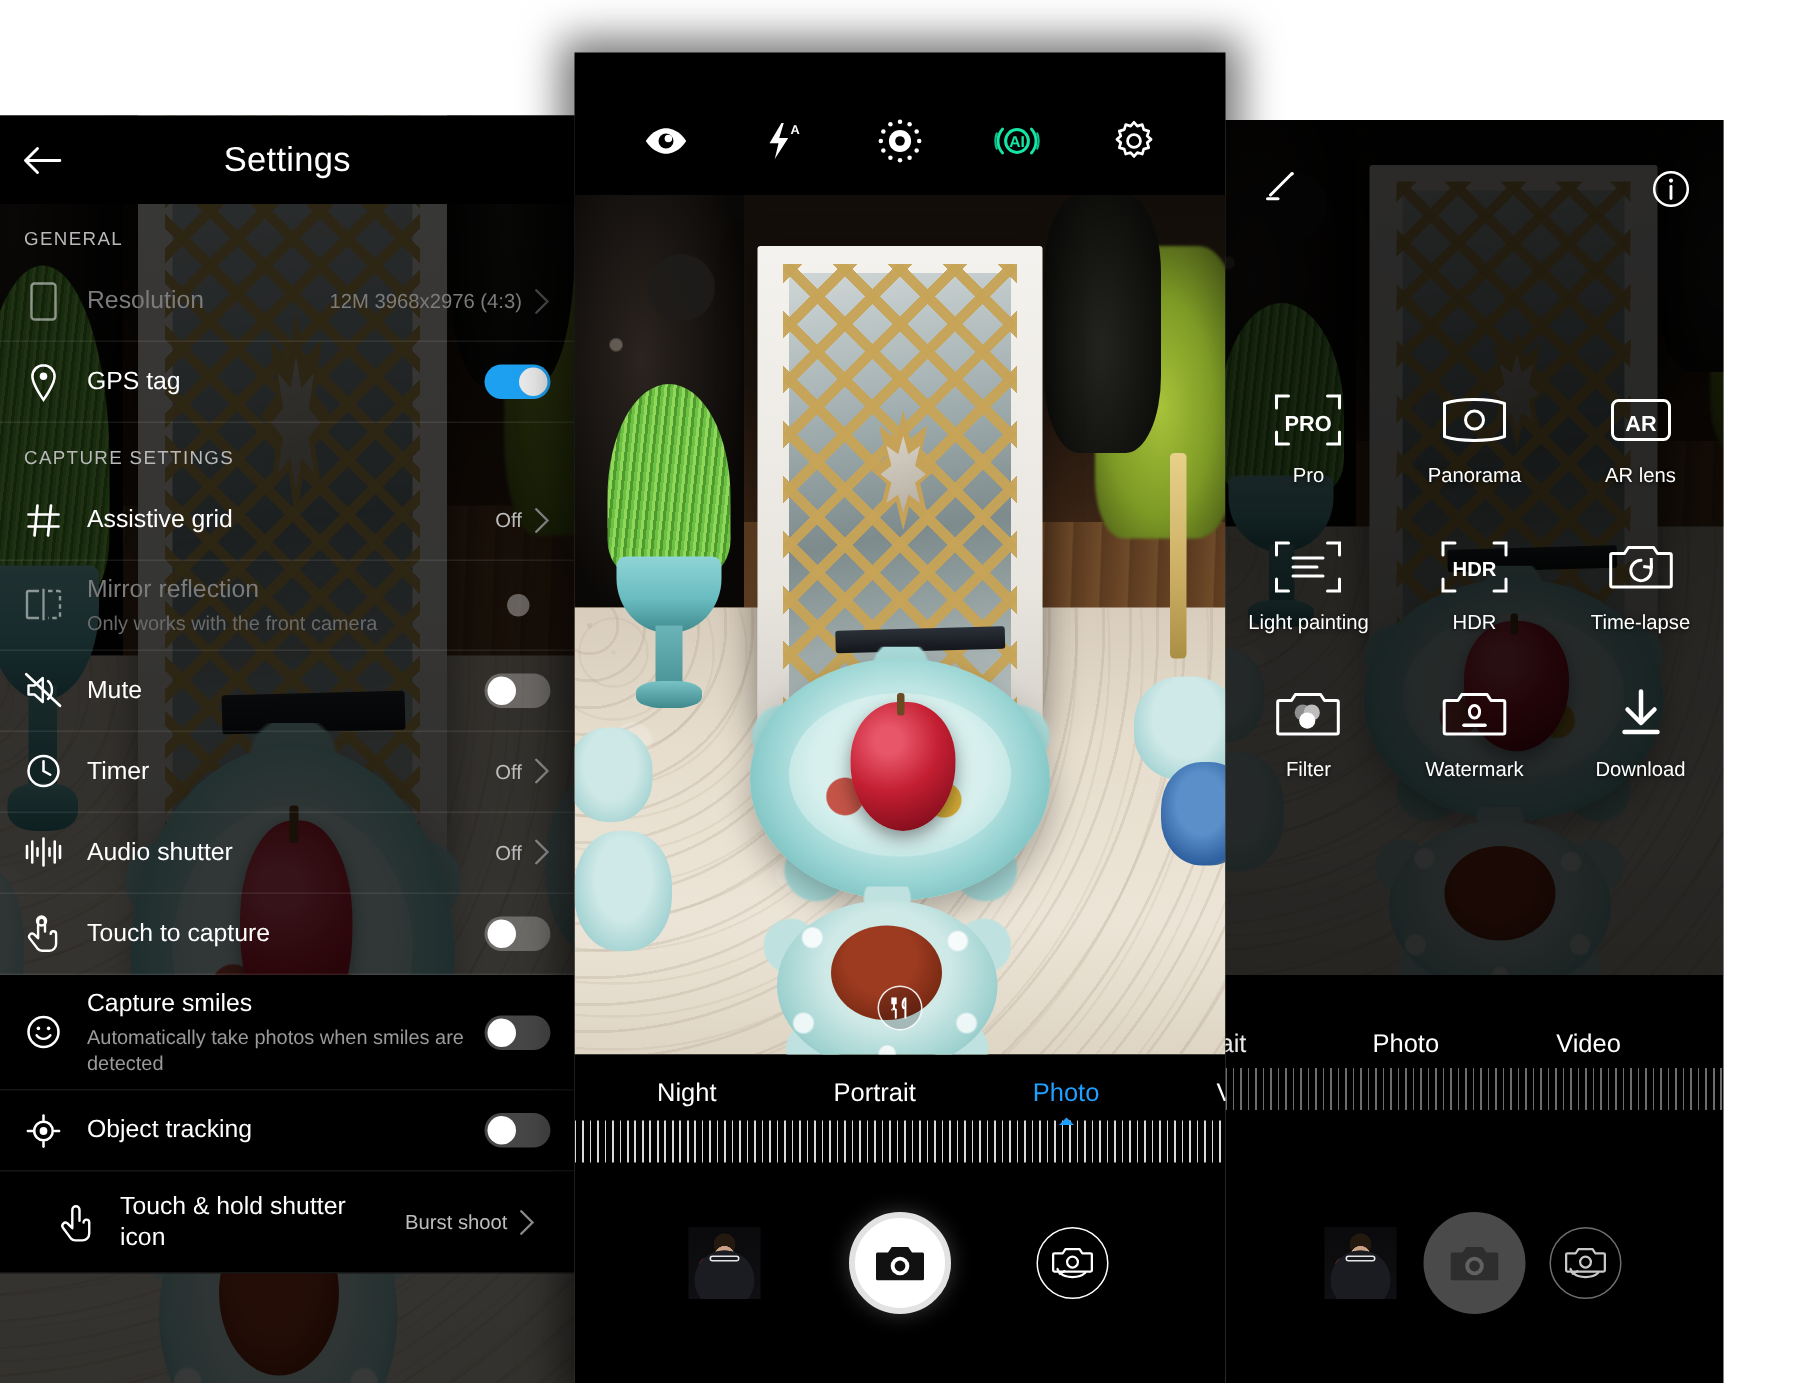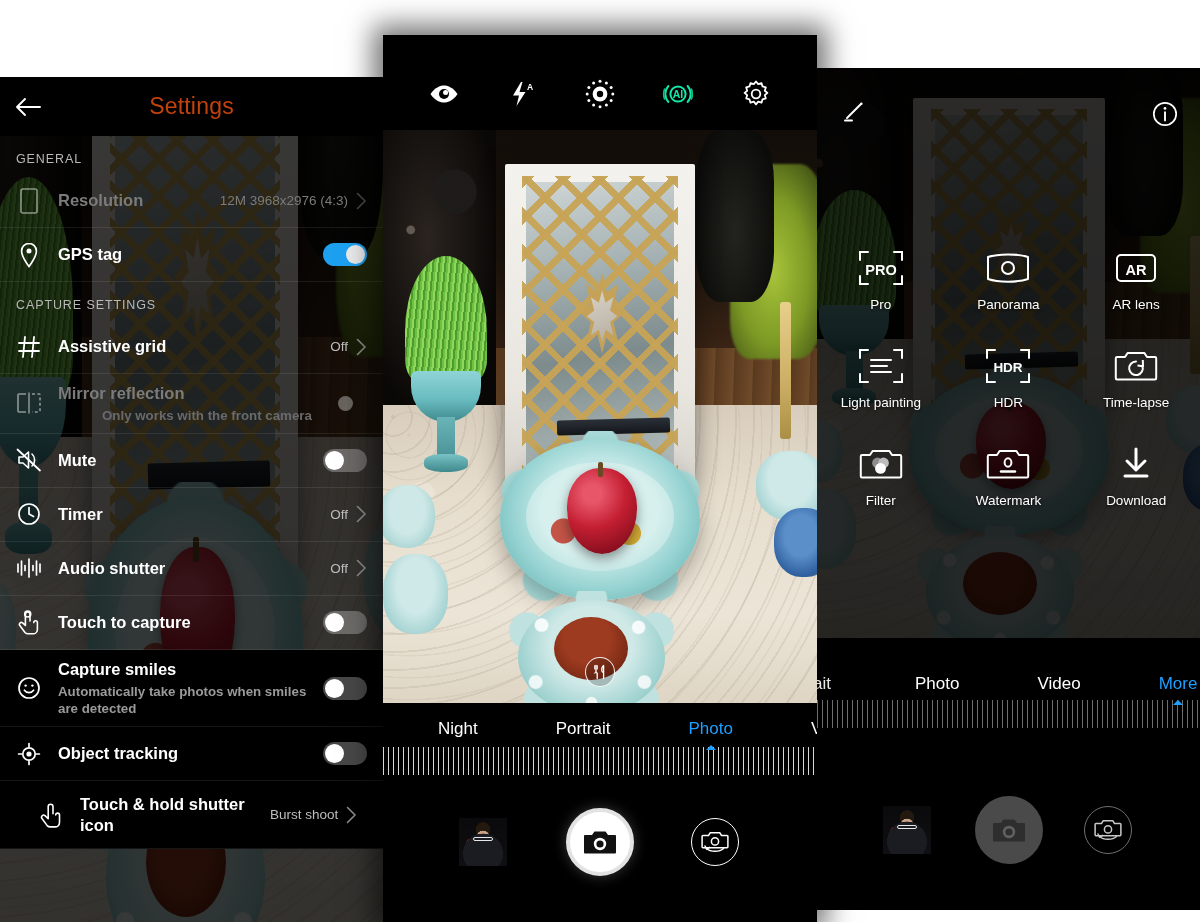--- a/index.html
+++ b/index.html
@@ -215,43 +215,43 @@
   .set-appbar{
     height:59px; background:#000; display:flex; align-items:center;
     position:relative; z-index:4;
   }
   .back-arrow{
     width:56px; height:59px; display:flex; align-items:center; justify-content:center;
     cursor:pointer;
   }
   .set-title{
     position:absolute; left:0; right:0; text-align:center;
-    color:#c2410c; font-size:23px; letter-spacing:.2px;
+    color:#ffffff; font-size:23px; letter-spacing:.2px;
   }
   .set-list{ position:absolute; left:0; right:0; top:59px; bottom:0; }
 
   .sec-head{
     color:#b9b9b9; font-size:12.5px; letter-spacing:.9px;
     padding:16px 0 8px 16px; text-transform:uppercase;
   }
   .row{
     display:flex; align-items:center; min-height:53px;
     padding:0 16px 0 0; position:relative;
     border-bottom:1px solid rgba(255,255,255,.085);
   }
   .row .ico{
     width:58px; min-width:58px; height:53px;
     display:flex; align-items:center; justify-content:center;
   }
-  .row .txtwrap{ flex:1; padding:9px 6px 9px 0;font-weight:bold; }
+  .row .txtwrap{ flex:1; padding:9px 6px 9px 0; }
   .row .lbl{ color:#fff; font-size:16.5px; line-height:1.25; }
   .row .sub{ color:#9a9a9a; font-size:13.3px; line-height:1.3; margin-top:3px; }
   .row .val{ color:#bdbdbd; font-size:13.5px; margin-right:8px; white-space:nowrap; }
   .row.dim .lbl, .row.dim .val{ color:#7b7b7b; }
-  .row.dim .sub{ color:#6a6a6a;margin-left:44px; }
+  .row.dim .sub{ color:#6a6a6a; }
   .row.dim svg{ opacity:.5; }
   .chev{ width:11px; height:18px; flex:0 0 11px; }
 
   .tgl{
     width:44px; height:23px; border-radius:12px; position:relative;
     background:rgba(255,255,255,.28); flex:0 0 44px;
   }
   .tgl i{
     position:absolute; top:2px; left:2px; width:19px; height:19px;
     border-radius:50%; background:#fff; display:block;
@@ -336,21 +336,21 @@
   }
   .shutter.off{ background:#4a4a4a; border-color:#4a4a4a; box-shadow:none; }
   .switchcam{
     position:absolute; right:78px; top:50%; transform:translateY(-50%);
     width:48px; height:48px; border-radius:50%;
     border:1.6px solid #fff; display:flex; align-items:center; justify-content:center;
   }
   .switchcam.off{ border-color:#6e6e6e; }
 
   
-  #panel-more{ left:817px; top:68px; width:383px; height:842px; }
+  #panel-more{ left:817px; top:80px; width:332px; height:842px; }
   .more-scene{ position:absolute; left:-26px; top:-5px; width:436px; height:575px; opacity:.30; }
   .more-dim{ position:absolute; left:0; top:0; width:100%; height:570px; background:rgba(0,0,0,.42); }
   .more-top{
     position:absolute; left:0; top:22px; width:100%; height:48px;
     display:flex; align-items:center; justify-content:space-between;
     padding:0 22px; z-index:5;
   }
   .grid3{
     position:absolute; left:0; top:180px; width:100%;
     display:grid; grid-template-columns:repeat(3,1fr); row-gap:34px; z-index:5;

